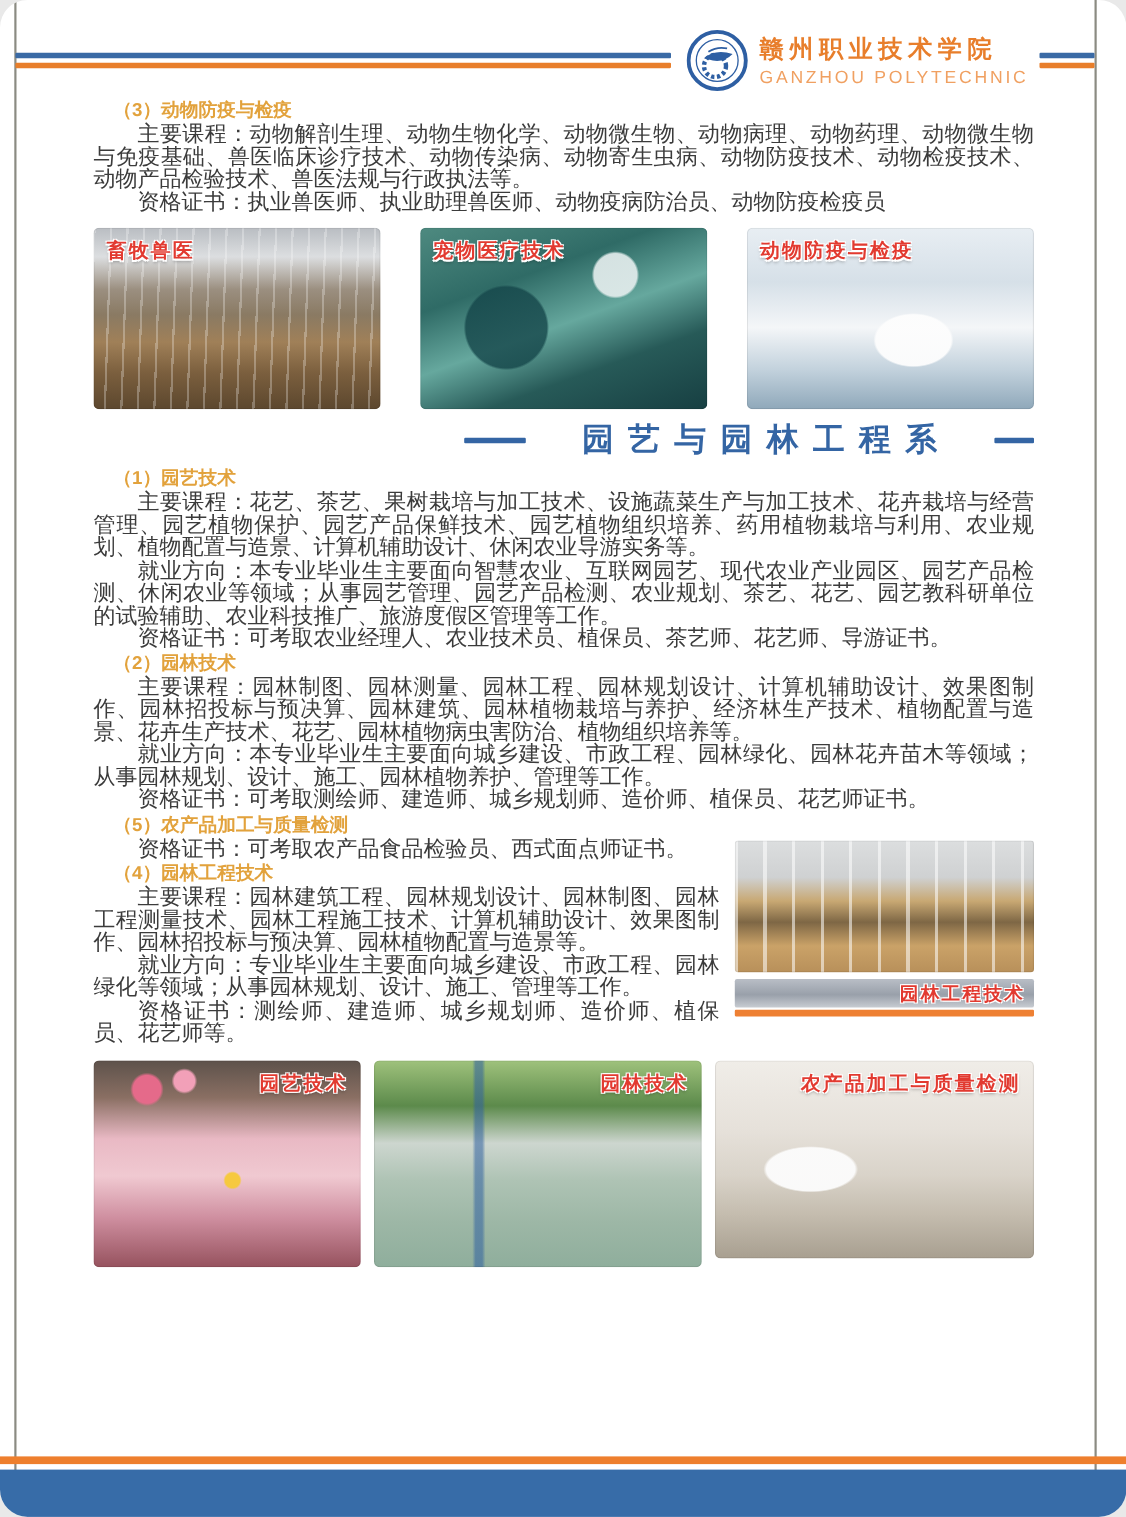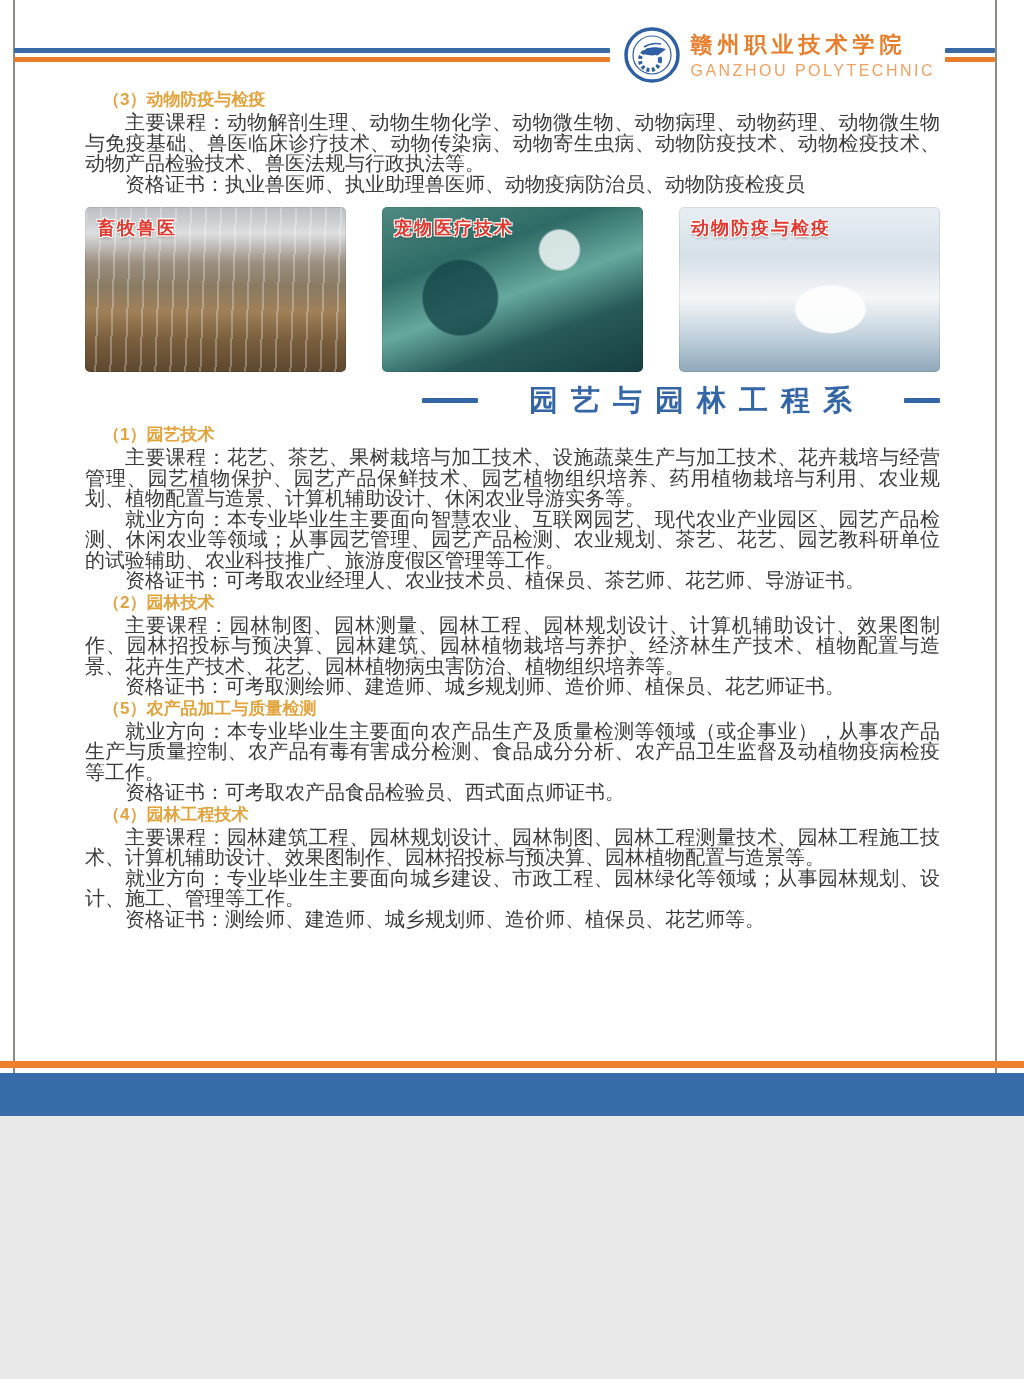--- a/index.html
+++ b/index.html
@@ -1,20 +1,21 @@
 <!DOCTYPE html>
 <html><head>
 <meta charset="utf-8">
 <style>
   html,body{margin:0;padding:0;background:#e9e9e9;}
   .page{
-    position:relative;width:1024px;height:1116px;background:#ffffff;
+    position:relative;width:1024px;height:1379px;background:#ffffff;
     margin:0 auto;overflow:hidden;
     font-family:"Liberation Sans","DejaVu Sans",sans-serif;
     color:#3b3b3b;
+    border-radius:25px;
   }
   
   .vline{position:absolute;top:0;bottom:42px;width:2px;background:#8b8b82;}
   .vline.left{left:13px;}
   .vline.right{left:995px;}
 
   
   .header{position:absolute;top:26px;left:14px;right:29px;height:58px;display:flex;align-items:center;}
   .dline{display:flex;flex-direction:column;justify-content:center;gap:4px;}
   .dline.long{flex:1;margin-right:14px;}
@@ -169,33 +170,51 @@
       <i class="bar w-short"></i>
     </div>
 
     <h3 class="sec-h">（1）园艺技术</h3>
     <p class="para">主要课程：花艺、茶艺、果树栽培与加工技术、设施蔬菜生产与加工技术、花卉栽培与经营管理、园艺植物保护、园艺产品保鲜技术、园艺植物组织培养、药用植物栽培与利用、农业规划、植物配置与造景、计算机辅助设计、休闲农业导游实务等。</p>
     <p class="para">就业方向：本专业毕业生主要面向智慧农业、互联网园艺、现代农业产业园区、园艺产品检测、休闲农业等领域；从事园艺管理、园艺产品检测、农业规划、茶艺、花艺、园艺教科研单位的试验辅助、农业科技推广、旅游度假区管理等工作。</p>
     <p class="para">资格证书：可考取农业经理人、农业技术员、植保员、茶艺师、花艺师、导游证书。</p>
 
     <h3 class="sec-h">（2）园林技术</h3>
     <p class="para">主要课程：园林制图、园林测量、园林工程、园林规划设计、计算机辅助设计、效果图制作、园林招投标与预决算、园林建筑、园林植物栽培与养护、经济林生产技术、植物配置与造景、花卉生产技术、花艺、园林植物病虫害防治、植物组织培养等。</p>
+    <p class="para">就业方向：本专业毕业生主要面向城乡建设、市政工程、园林绿化、园林花卉苗木等领域；从事园林规划、设计、施工、园林植物养护、管理等工作。</p>
     <p class="para">资格证书：可考取测绘师、建造师、城乡规划师、造价师、植保员、花艺师证书。</p>
 
     <h3 class="sec-h">（5）农产品加工与质量检测</h3>
-    <p class="para">就业方向：本专业毕业生主要面向农产品生产及质量检测等领域（或企事业），从事农产品生产与质量控制、农产品有毒有害成分检测、食品成分分析、农产品卫生监督及动植物疫病检疫等工作。</p>
 
     <div class="sec4">
+      <aside class="right-photo">
+        <figure class="photo photo-expo"></figure>
+        <div class="strip">
+          <span class="plabel-inline">园林工程技术</span>
+        </div>
+        <div class="strip-orange"></div>
+      </aside>
       <p class="para">资格证书：可考取农产品食品检验员、西式面点师证书。</p>
       <h3 class="sec-h">（4）园林工程技术</h3>
       <p class="para">主要课程：园林建筑工程、园林规划设计、园林制图、园林工程测量技术、园林工程施工技术、计算机辅助设计、效果图制作、园林招投标与预决算、园林植物配置与造景等。</p>
       <p class="para">就业方向：专业毕业生主要面向城乡建设、市政工程、园林绿化等领域；从事园林规划、设计、施工、管理等工作。</p>
       <p class="para">资格证书：测绘师、建造师、城乡规划师、造价师、植保员、花艺师等。</p>
       <div class="clearfix"></div>
     </div>
 
+    <div class="photo-row bottom">
+      <figure class="photo photo-floral">
+        <figcaption class="plabel right">园艺技术</figcaption>
+      </figure>
+      <figure class="photo photo-survey">
+        <figcaption class="plabel right">园林技术</figcaption>
+      </figure>
+      <figure class="photo photo-lab2">
+        <figcaption class="plabel right">农产品加工与质量检测</figcaption>
+      </figure>
+    </div>
 
   </main>
 
   <div class="foot-orange"></div>
   <div class="foot-blue"></div>
 
 </div>
 
 </body></html>

